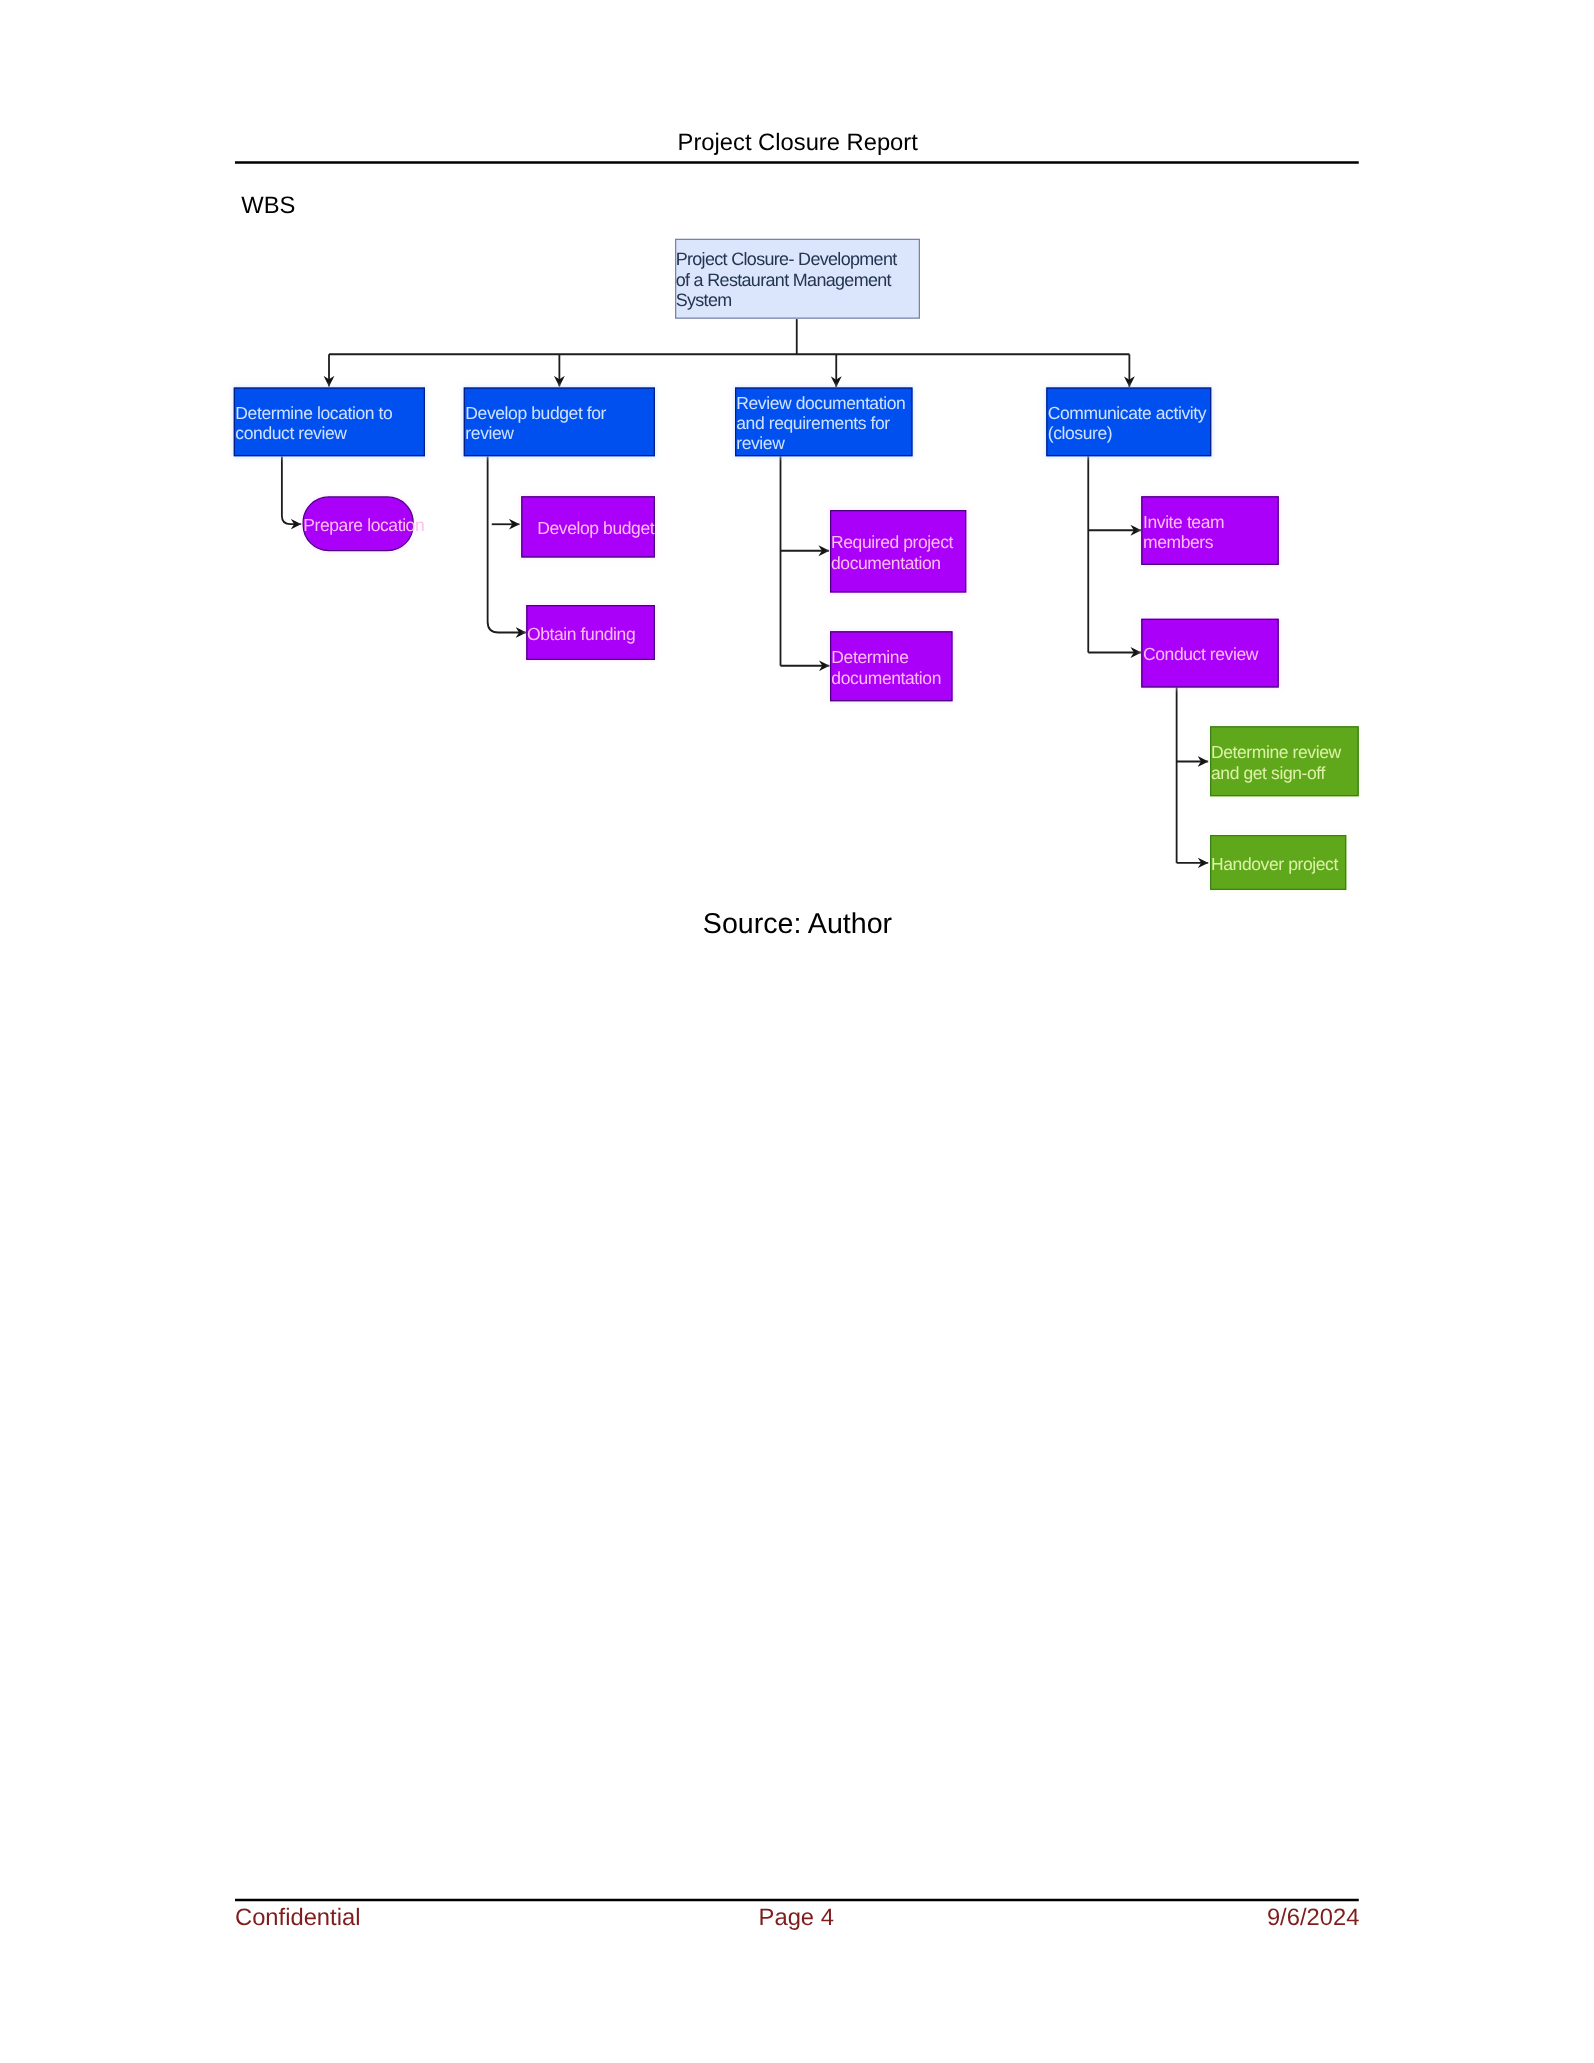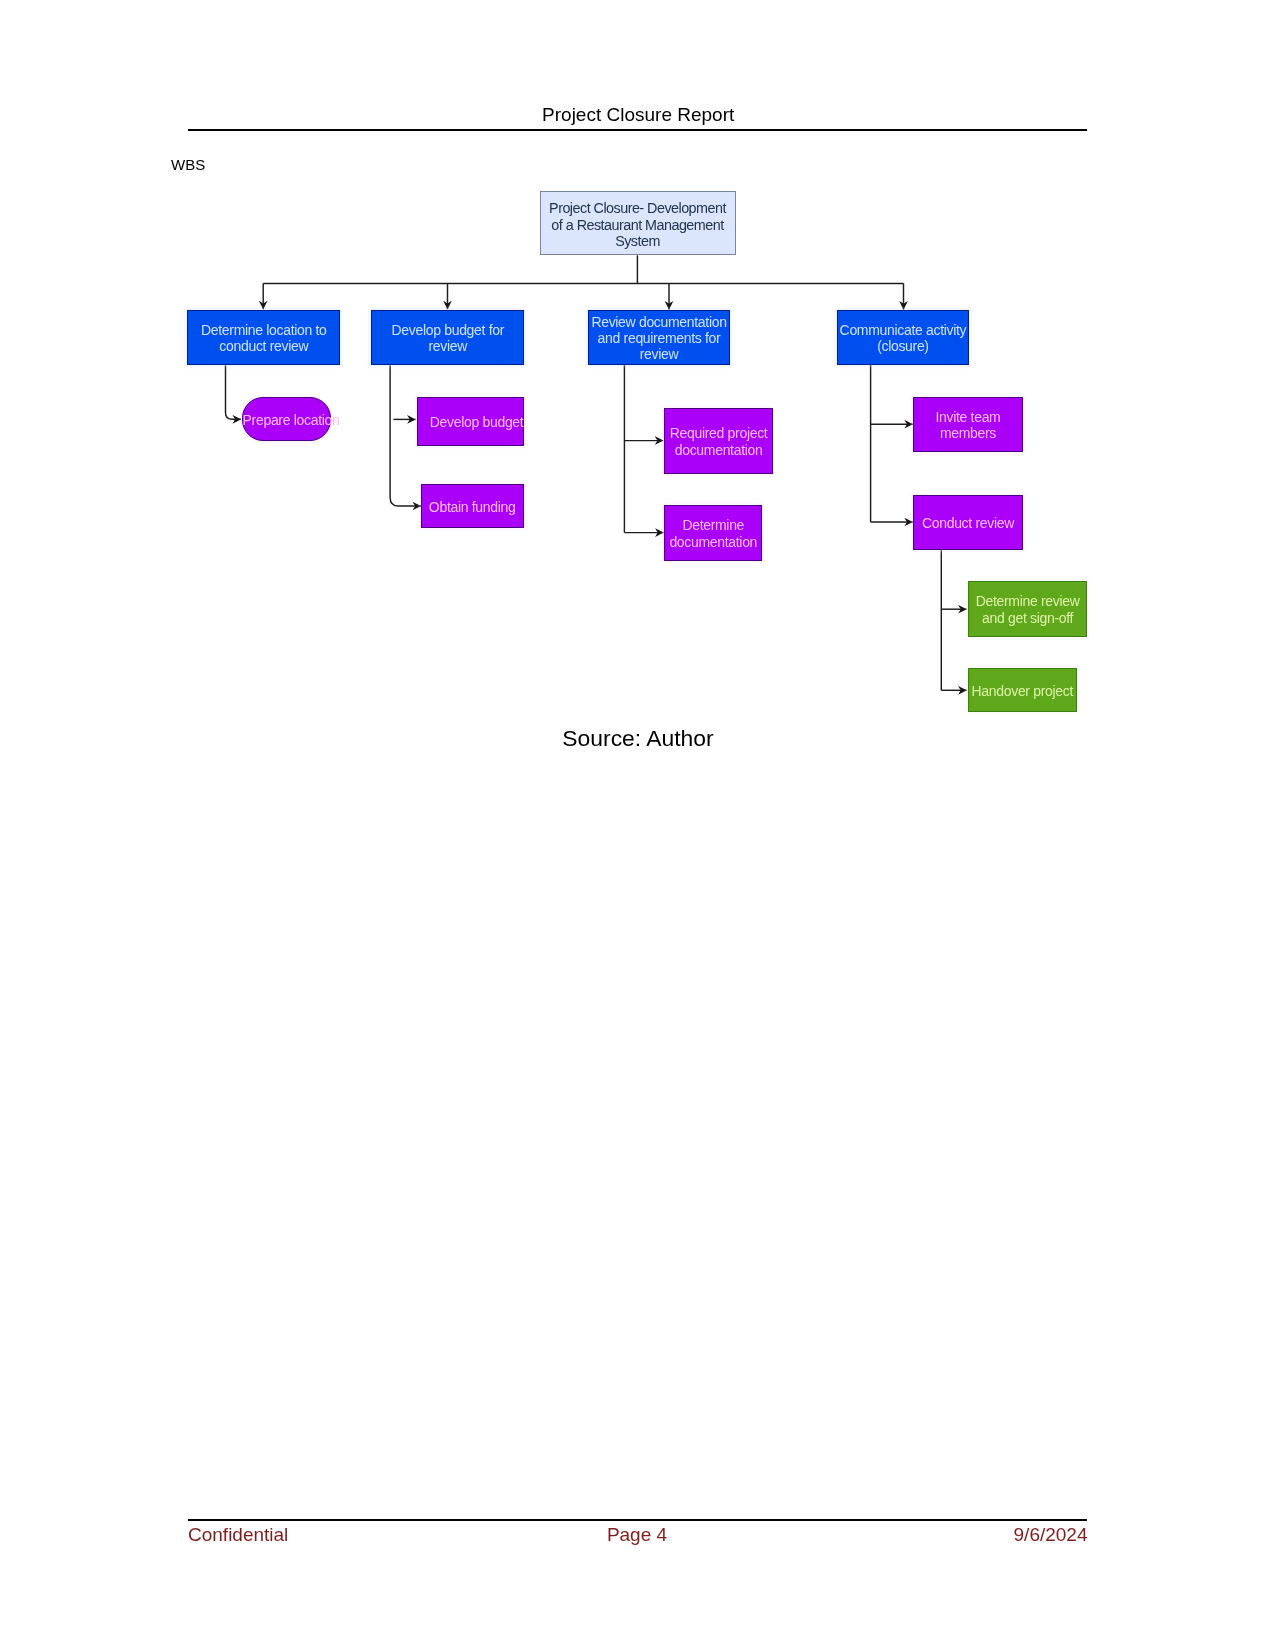--- a/index.html
+++ b/index.html
@@ -19,37 +19,36 @@
     position:absolute; left:188.2px; top:105.4px; width:900px;
     text-align:center; font-size:19px; line-height:20px; color:#000;
   }
   .hdr-rule {
     position:absolute; left:187.5px; top:128.5px; width:899.5px; height:2.2px;
     background:#000;
   }
 
   
   .sec-title {
-    position:absolute; left:171px; top:152px;
-    font-size:15px; line-height:26px; color:#000;
+    position:absolute; left:193px; top:152px;
+    font-size:19px; line-height:26px; color:#000;
   }
 
   
   .figure { position:absolute; left:0; top:0; width:1275px; height:800px; }
   .fig-caption {
     position:absolute; left:188px; top:725px; width:900px;
     text-align:center; font-size:22.9px; line-height:26px; color:#000;
   }
 
   
   .node {
     position:absolute;
     box-sizing:border-box;
     display:flex; align-items:center; justify-content:center;
-    text-align:center;
     font-size:14px;
     line-height:16.3px;
     letter-spacing:-0.32px;
   }
   .node span { display:block; width:100%; box-sizing:border-box; white-space:pre; position:relative; top:0.8px; }
   .n-root  { background:#dbe5fb; border:1.15px solid #7884a5; color:#23354f; font-size:14.35px; line-height:16.25px; letter-spacing:-0.52px; }
   .n-root span { top:1.7px; }
   .n-blue  { background:#0050f0; border:1px solid #001e8c; color:#cfe2ff;
              box-shadow:0 0 3.5px 1px rgba(200,220,255,0.55); }
   .n-mag   { background:#aa00fa; border:1px solid #4a0080; color:#ffbdf4;

